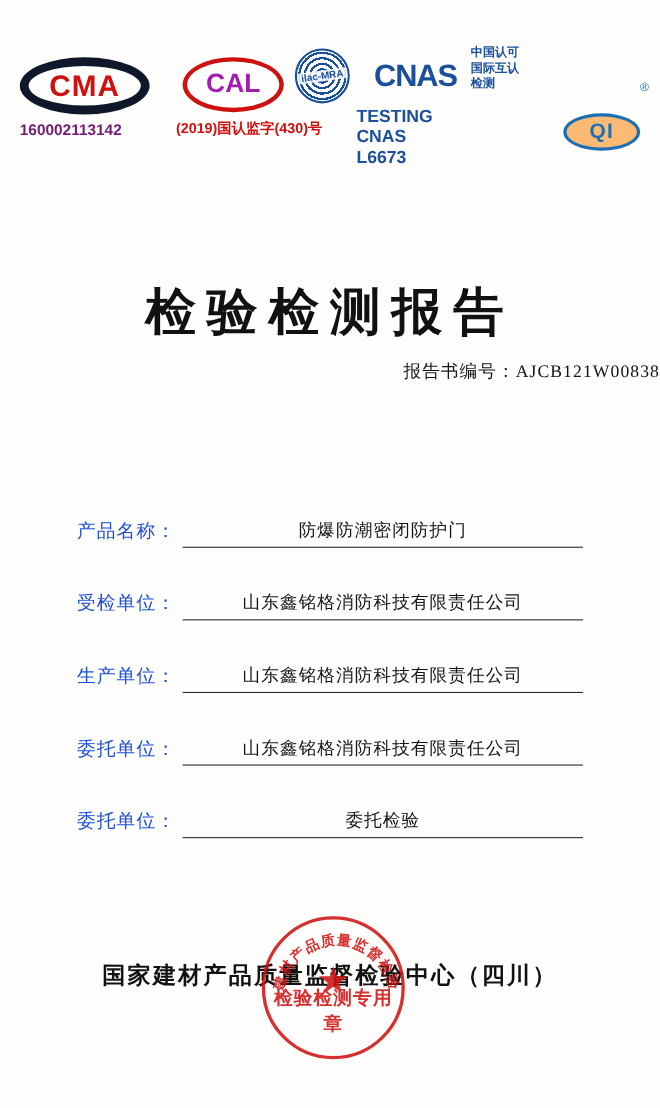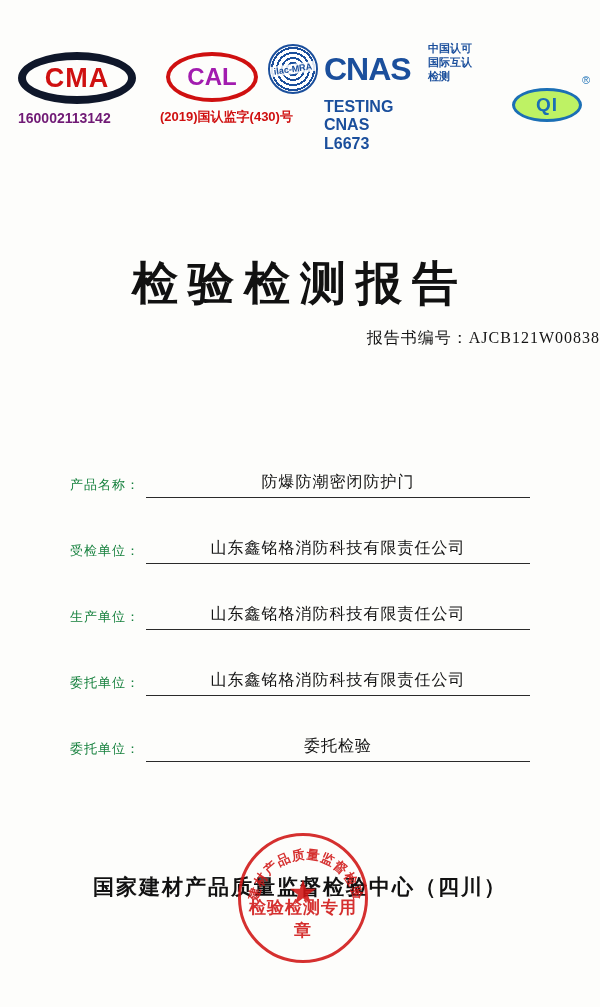--- a/index.html
+++ b/index.html
@@ -143,24 +143,24 @@
     top: 50%;
     transform: translateY(-50%) rotate(-8deg);
     text-align: center;
     font-family: "Liberation Sans", "DejaVu Sans", sans-serif;
     font-size: 9px;
     font-weight: 700;
     color: #1b4f9c;
     background: rgba(255,255,255,0.85);
   }
   .cnas-word {
-    margin-left: 6px;
-    font-family: "Liberation Sans", "DejaVu Sans", sans-serif;
-    font-weight: 700;
-    font-size: 32px;
+    margin-left: 22px;
+    font-family: "Liberation Sans", "DejaVu Sans", sans-serif;
+    font-weight: 700;
+    font-size: 28px;
     color: #1b4f9c;
     letter-spacing: -1px;
     line-height: 1;
   }
   .cnas-sub {
     margin-top: 4px;
     margin-left: 56px;
     font-family: "Liberation Sans", "DejaVu Sans", sans-serif;
     font-weight: 700;
     font-size: 16px;
@@ -190,21 +190,22 @@
   }
   .qi-oval {
     width: 70px;
     height: 34px;
     border: 3px solid #1b6fb5;
     border-radius: 50%;
     box-sizing: border-box;
     display: flex;
     align-items: center;
     justify-content: center;
-    background: #bef264;
+    background: #fdba74;
+    margin-top: 15px;
   }
   .qi-text {
     font-family: "Liberation Sans", "DejaVu Sans", sans-serif;
     font-weight: 700;
     font-size: 19px;
     color: #1b6fb5;
     letter-spacing: 1px;
   }
   .qi-r {
     position: absolute;
@@ -249,24 +250,24 @@
     left: 70px;
     width: 460px;
     z-index: 5;
   }
   .field-row {
     display: flex;
     align-items: flex-end;
     height: 66px;
   }
   .field-label {
-    font-size: 13px;
+    font-size: 17px;
     letter-spacing: 1px;
     white-space: nowrap;
-    color: #15803d;
+    color: #1d4ed8;
     padding-bottom: 4px;
     margin-top: 48px;
   }
   .field-value {
     flex: 1;
     margin-left: 6px;
     border-bottom: 1px solid #2a2a2a;
     text-align: center;
     font-size: 16px;
     letter-spacing: 1px;

